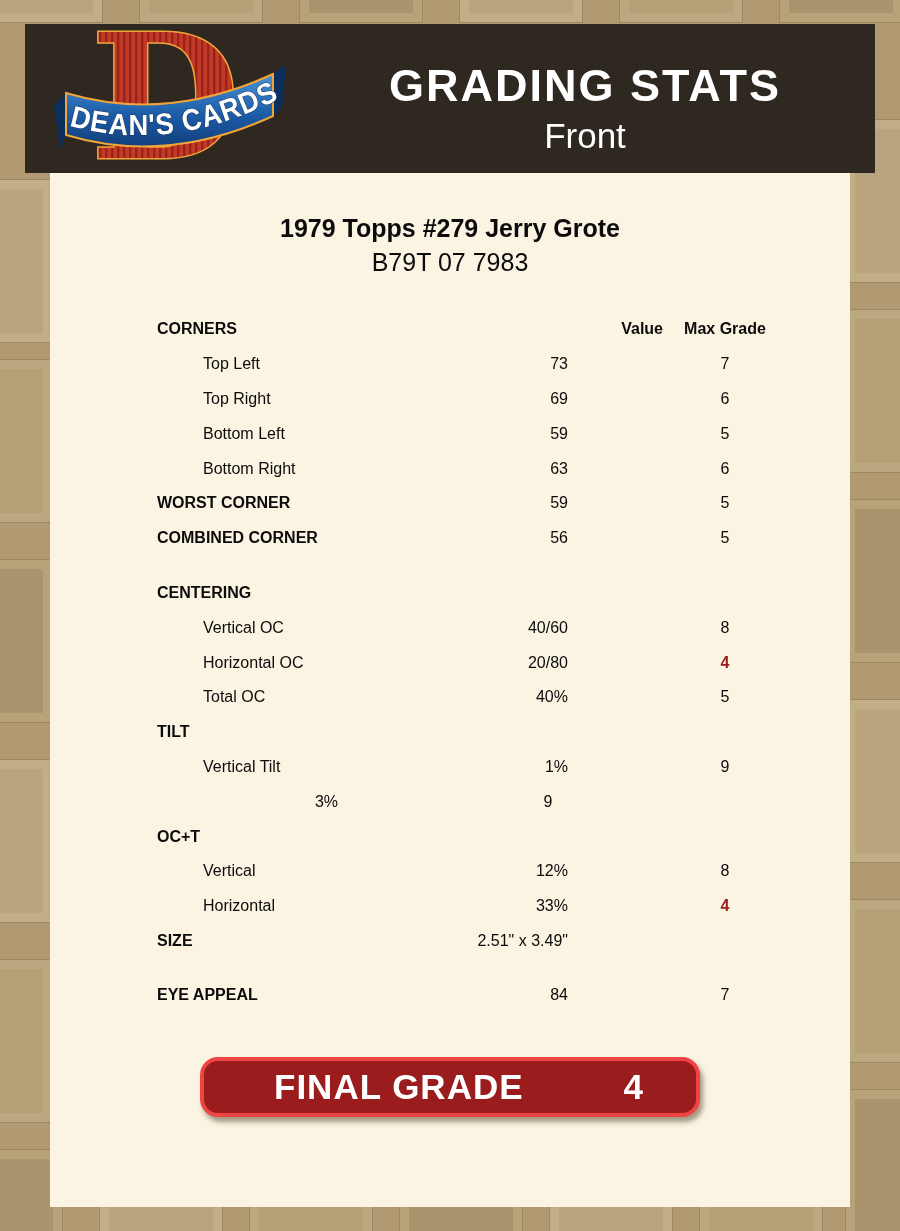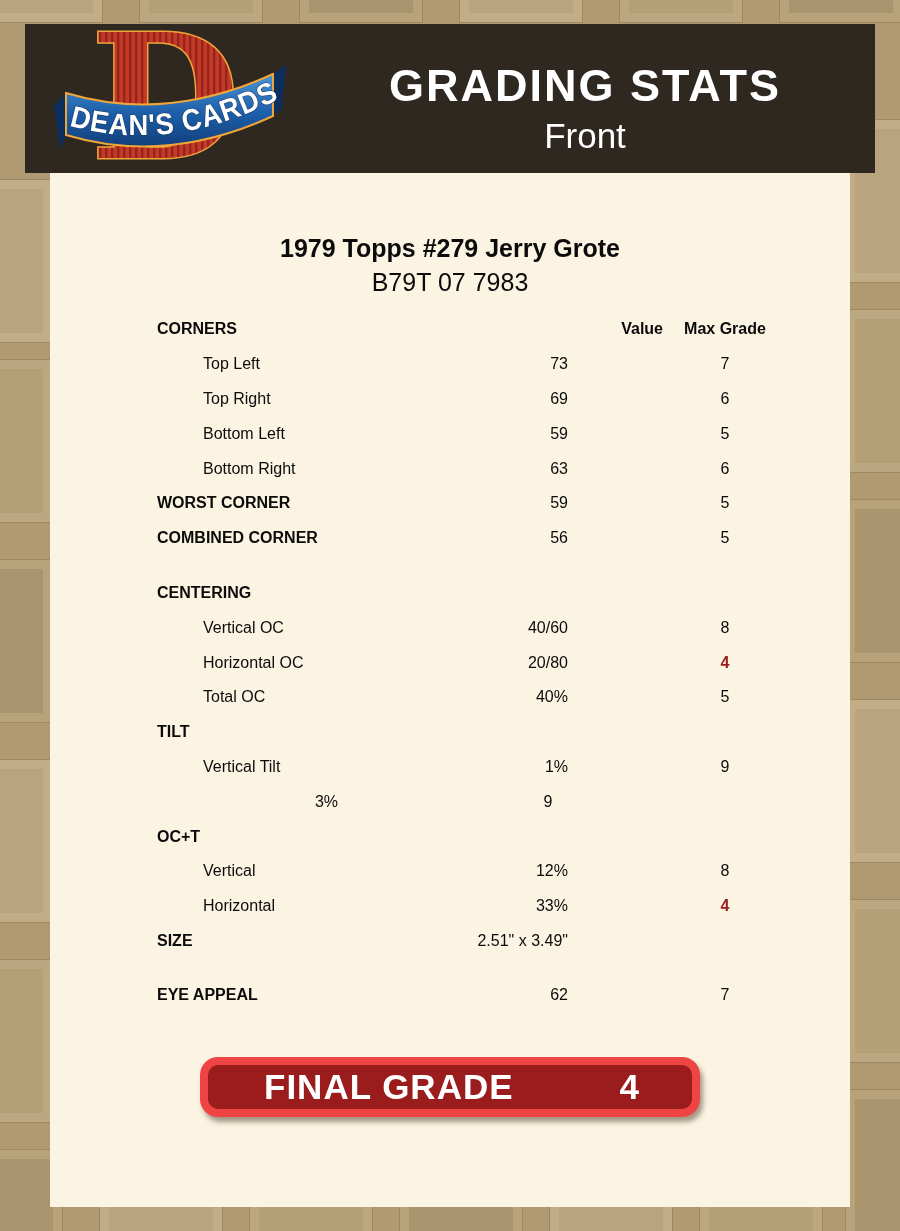--- a/index.html
+++ b/index.html
@@ -41,21 +41,21 @@
     text-align:center;color:#fff;
   }
   .header-title{font-size:45px;line-height:48px;letter-spacing:2px;font-weight:700;}
   .header-subtitle{font-size:35px;line-height:40px;margin-top:6px;font-weight:400;}
 
   
   .panel{
     position:absolute;left:50px;top:173px;width:800px;height:1034px;
     background:var(--panel-bg);
   }
-  .card-title{margin-top:60px;text-align:center;font-size:25px;line-height:30px;font-weight:bold;}
+  .card-title{margin-top:40px;text-align:center;font-size:25px;line-height:30px;font-weight:bold;}
   .card-code{margin-top:4px;text-align:center;font-size:25px;line-height:30px;}
 
   
   .g-table{position:absolute;left:107px;top:139px;width:630px;}
   .row{
     display:grid;grid-template-columns:276px 230px 124px;
     height:34.8px;align-items:center;font-size:16px;
   }
   .c-label{white-space:nowrap;}
   .c-value{text-align:right;padding-right:95px;white-space:nowrap;}
@@ -66,24 +66,24 @@
   .r-indent .c-label{padding-left:46px;}
   .max-red .c-max{color:var(--accent-red);font-weight:bold;}
   .gap-16{margin-top:20px;}
   .gap-19{margin-top:19px;}
 
   
   .final-grade{
     position:absolute;left:0;right:0;top:884px;margin:0 auto;
     width:500px;height:60px;
     background:var(--accent-red);
-    border:8px solid #ef4444;border-radius:18px;
+    border:4px solid #ef4444;border-radius:18px;
     box-shadow:3px 5px 5px rgba(125,112,92,.7);
     display:flex;align-items:center;justify-content:space-between;
-    padding:0 52px 0 56px;
+    padding:0 52px 0 70px;
     color:#fff;font-weight:bold;font-size:35px;letter-spacing:1px;
     cursor:pointer;
   }
 </style>
 </head>
 <body>
 
 <div class="bg-collage">
   <div class="bg-card" style="left:-20px;top:-140px"></div>
   <div class="bg-card" style="left:140px;top:-140px"></div>
@@ -228,21 +228,21 @@
       <div class="c-value">33%</div>
       <div class="c-max">4</div>
     </div>
     <div class="row r-section">
       <div class="c-label">SIZE</div>
       <div class="c-value">2.51" x 3.49"</div>
       <div class="c-max"></div>
     </div>
     <div class="row r-section gap-19">
       <div class="c-label">EYE APPEAL</div>
-      <div class="c-value">62</div>
+      <div class="c-value">84</div>
       <div class="c-max">7</div>
     </div>
   </div>
 
   <div class="final-grade">
     <span>FINAL GRADE</span>
     <span>4</span>
   </div>
 </div>
 

